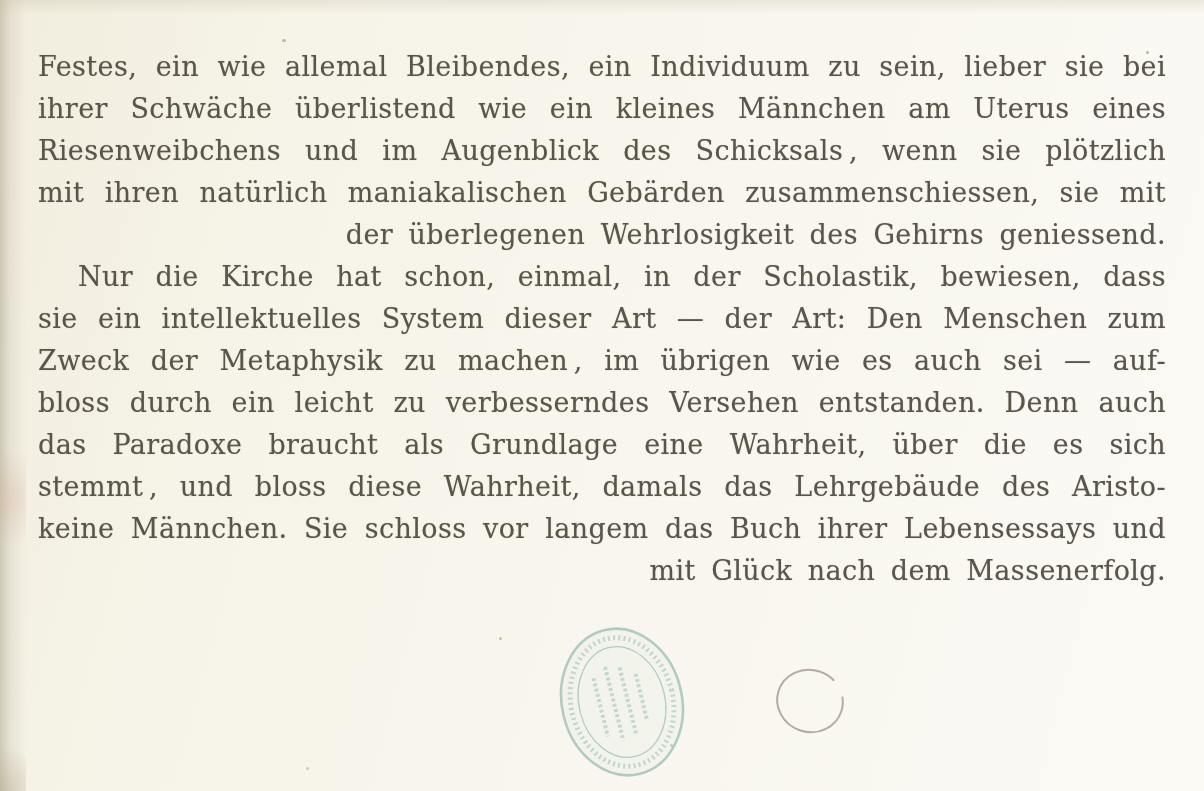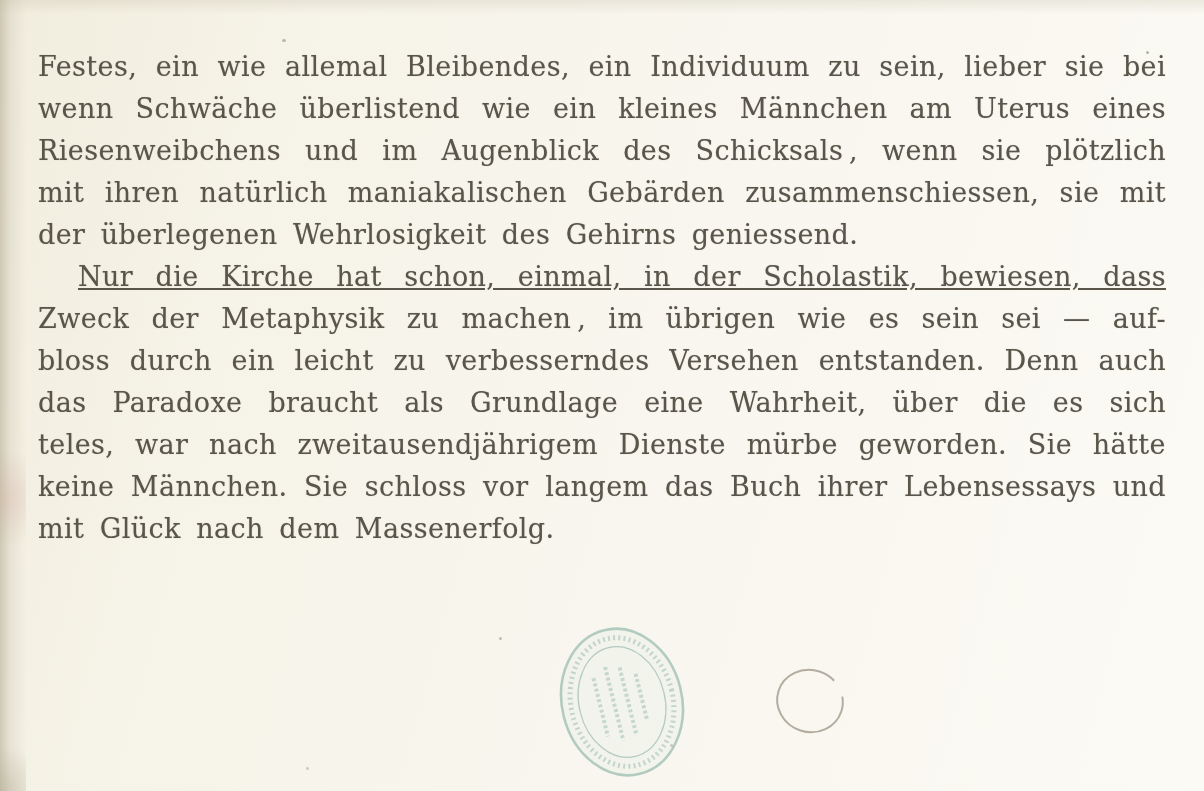--- a/index.html
+++ b/index.html
@@ -20,23 +20,23 @@
     background: linear-gradient(to bottom, rgba(190,183,160,0.25), rgba(190,183,160,0));
   }
   .textblock {
     position:absolute; left:38px; top:46px; width:1128px;
     color:#59554a; font-size:27px; letter-spacing:0.4px; word-spacing:0.24em;
     text-shadow:0 0 1px rgba(89,85,74,0.38);
     z-index:2;
   }
   .line { height:42px; line-height:42px; overflow:hidden; text-align:justify; }
   .line::after { content:""; display:inline-block; width:100%; height:0; vertical-align:top; }
-  .line.short { text-align:left; }
+  .line.short { text-align:right; }
   .line.short::after { content:none; }
-  .line.indent { text-indent:40px;text-decoration:underline; }
+  .line.indent { text-indent:40px; }
   .stamp { position:absolute; left:548px; top:612px; z-index:1; opacity:0.5; }
   .pencil-circle { position:absolute; left:770px; top:663px; z-index:3; }
   .speck { position:absolute; border-radius:50%; background:#8b8774; z-index:1; }
   .sp1 { left:282px; top:39px;  width:4px; height:3px; opacity:.55; }
   .sp2 { left:1146px; top:51px; width:3px; height:3px; opacity:.6; }
   .sp3 { left:499px; top:637px; width:3px; height:3px; opacity:.5; }
   .sp4 { left:306px; top:767px; width:3px; height:3px; opacity:.4; }
   .sp5 { left:670px; top:744px; width:3px; height:3px; opacity:.4; }
 </style>
 </head>
@@ -54,29 +54,30 @@
       <ellipse cx="74" cy="90" rx="51" ry="65" stroke-width="5" stroke-dasharray="2 3.2" opacity="0.75"></ellipse>
       <line x1="52" y1="60" x2="52" y2="120" stroke-width="4" stroke-dasharray="3 2.4" opacity="0.7"></line>
       <line x1="66" y1="52" x2="66" y2="128" stroke-width="4" stroke-dasharray="3 2.4" opacity="0.7"></line>
       <line x1="80" y1="56" x2="80" y2="124" stroke-width="4" stroke-dasharray="3 2.4" opacity="0.7"></line>
       <line x1="94" y1="66" x2="94" y2="114" stroke-width="4" stroke-dasharray="3 2.4" opacity="0.7"></line>
     </g>
   </svg>
 
   <div class="textblock">
     <div class="line">Festes, ein wie allemal Bleibendes, ein Individuum zu sein, lieber sie bei</div>
-    <div class="line">wenn Schwäche überlistend wie ein kleines Männchen am Uterus eines</div>
+    <div class="line">ihrer Schwäche überlistend wie ein kleines Männchen am Uterus eines</div>
     <div class="line">Riesenweibchens und im Augenblick des Schicksals , wenn sie plötzlich</div>
     <div class="line">mit ihren natürlich maniakalischen Gebärden zusammenschiessen, sie mit</div>
     <div class="line short">der überlegenen Wehrlosigkeit des Gehirns geniessend.</div>
     <div class="line indent">Nur die Kirche hat schon, einmal, in der Scholastik, bewiesen, dass</div>
-    <div class="line">Zweck der Metaphysik zu machen , im übrigen wie es sein sei — auf-</div>
+    <div class="line">sie ein intellektuelles System dieser Art — der Art: Den Menschen zum</div>
+    <div class="line">Zweck der Metaphysik zu machen , im übrigen wie es auch sei — auf-</div>
     <div class="line">bloss durch ein leicht zu verbesserndes Versehen entstanden. Denn auch</div>
     <div class="line">das Paradoxe braucht als Grundlage eine Wahrheit, über die es sich hinaus-</div>
-    <div class="line">teles, war nach zweitausendjährigem Dienste mürbe geworden. Sie hätte</div>
+    <div class="line">stemmt , und bloss diese Wahrheit, damals das Lehrgebäude des Aristo-</div>
     <div class="line">keine Männchen. Sie schloss vor langem das Buch ihrer Lebensessays und</div>
     <div class="line short">mit Glück nach dem Massenerfolg.</div>
   </div>
 
   <svg class="pencil-circle" width="80" height="78" viewBox="0 0 80 78">
     <ellipse cx="40" cy="38" rx="33" ry="31" fill="none" stroke="rgba(122,112,92,0.55)" stroke-width="2" stroke-dasharray="168 18" transform="rotate(18 40 38)"></ellipse>
   </svg>
 
   <div class="speck sp1"></div>
   <div class="speck sp2"></div>

